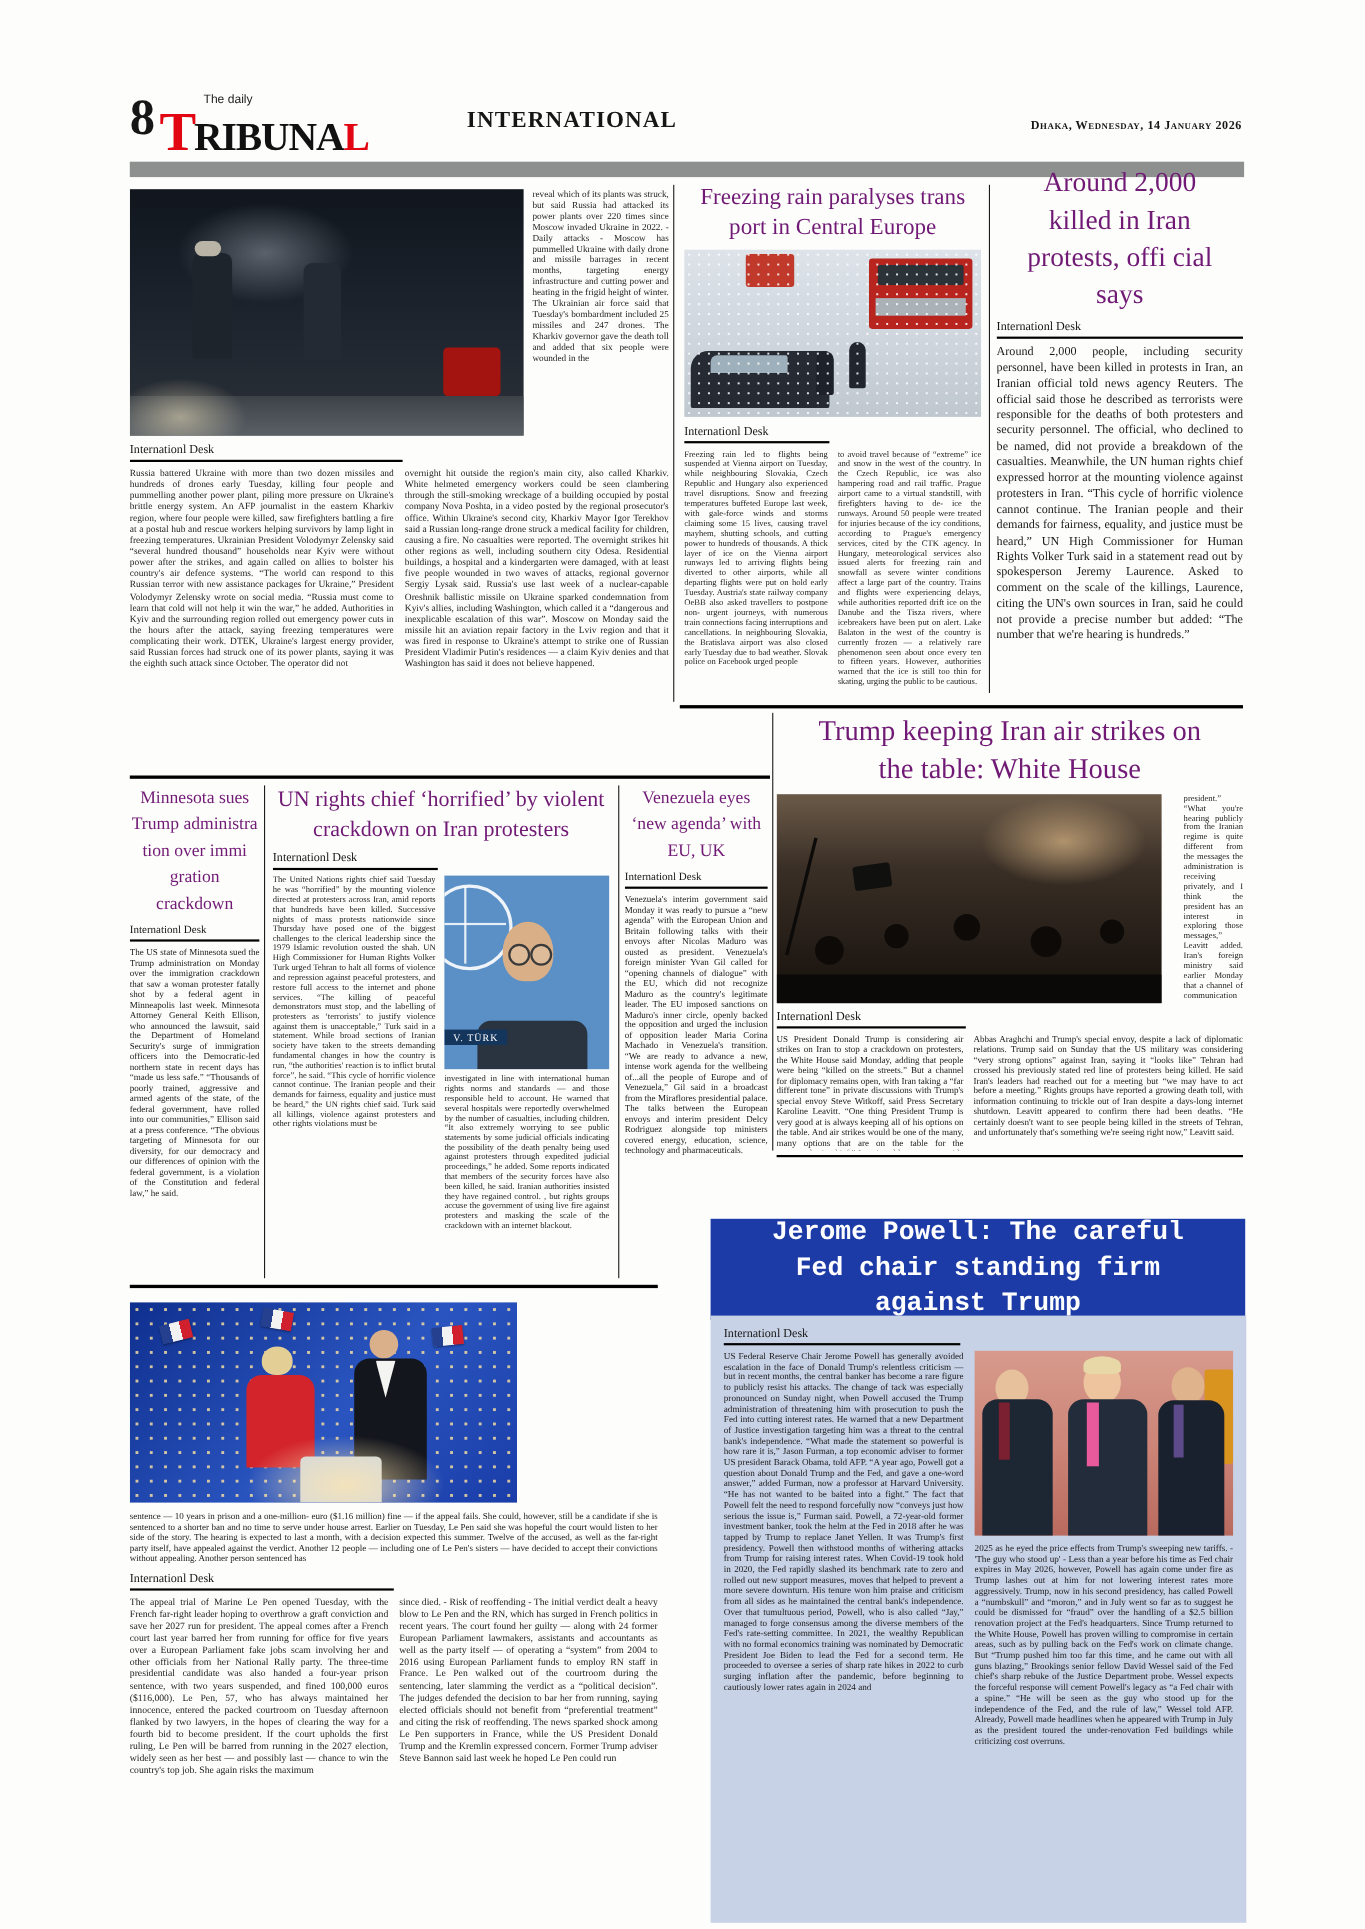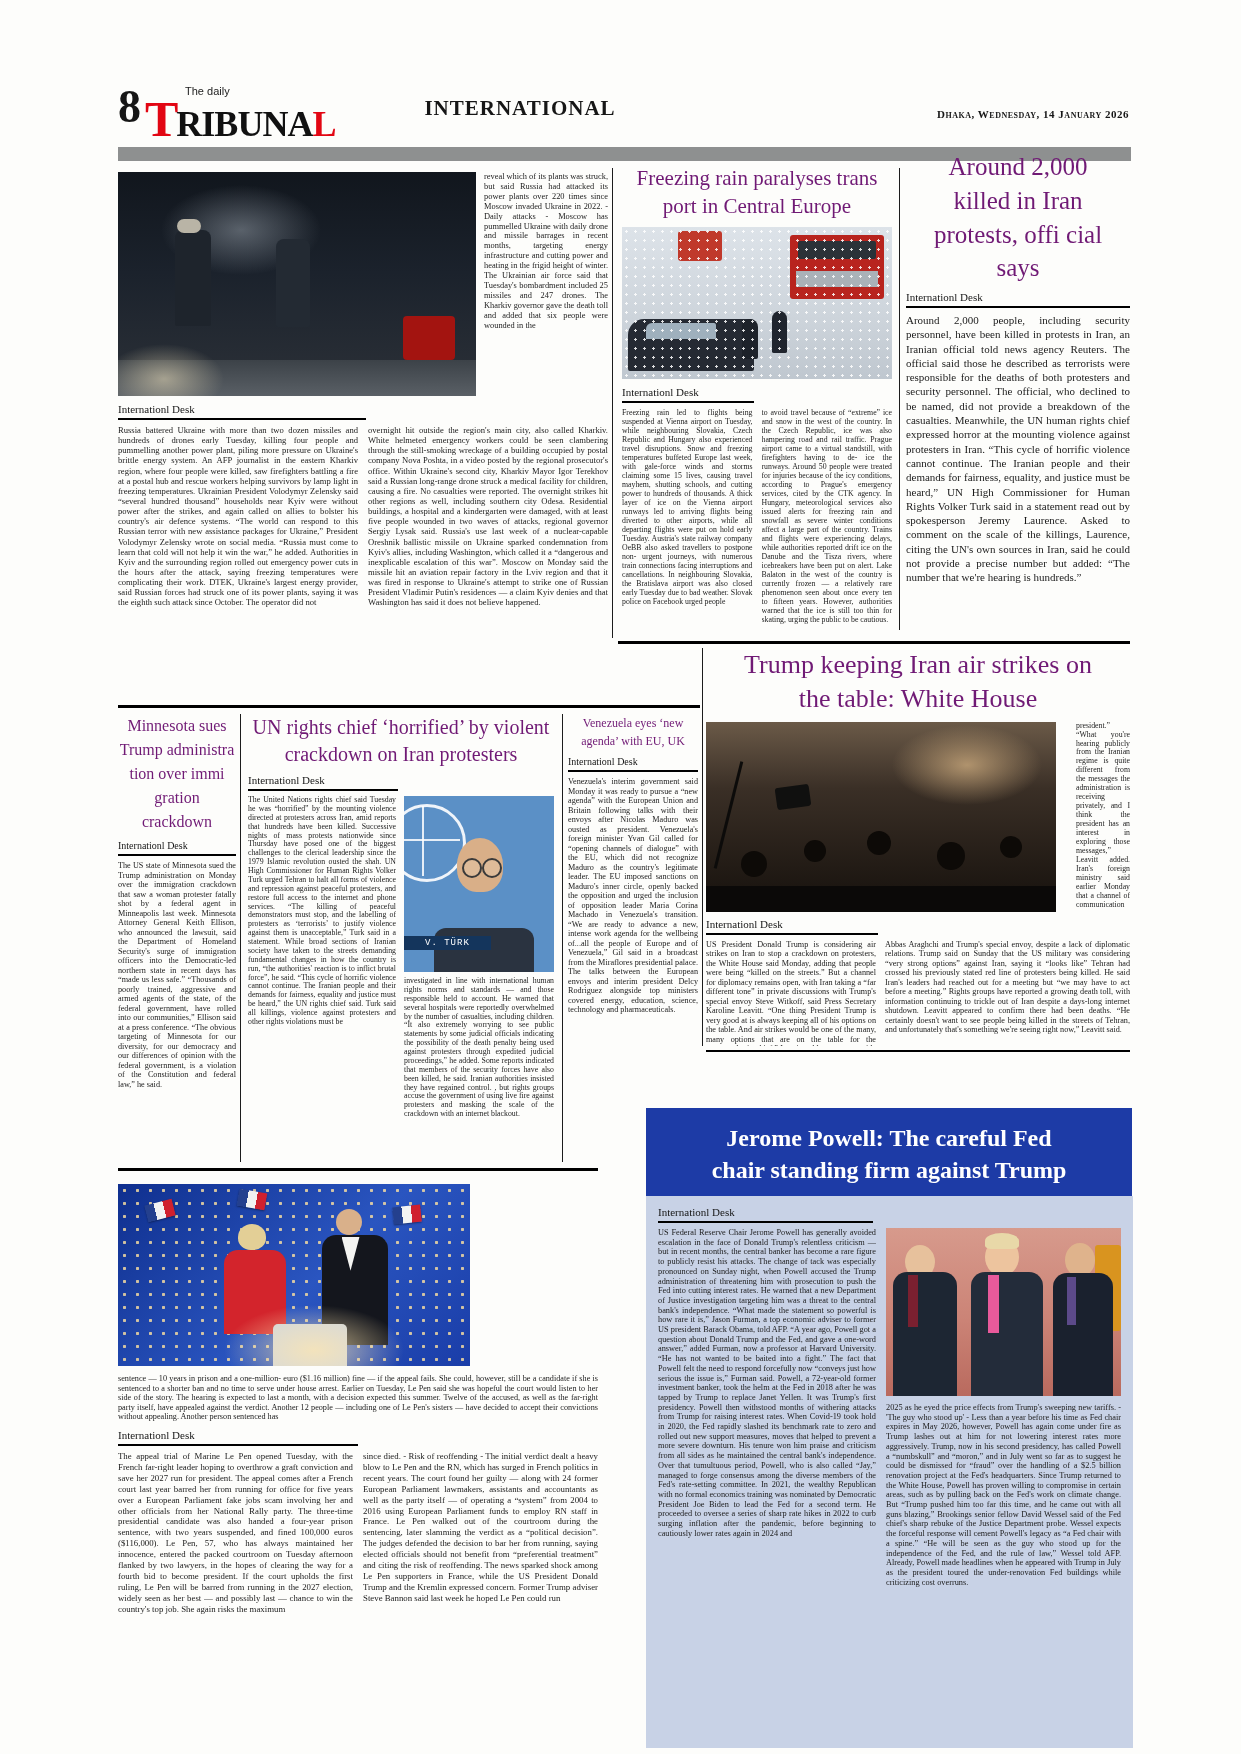--- a/index.html
+++ b/index.html
@@ -35,22 +35,22 @@
   .snowdots{position:absolute;inset:0;background-image:radial-gradient(#ffffff 1.2px,transparent 1.3px);background-size:9px 9px;opacity:.85;}
   .scene-un{background:#5b90c6;}
   .emblem{position:absolute;border:3px solid rgba(255,255,255,.9);border-radius:50%;}
   .scene-crowd{background:linear-gradient(180deg,#6b5a48 0%,#3a2f26 35%,#15100c 100%);}
   .head{position:absolute;border-radius:50%;background:#0d0a07;}
   .scene-rally{background:linear-gradient(135deg,#0f2f8e 0%,#2a55c0 55%,#1a3da8 100%);}
   .sparkles{position:absolute;inset:0;background-image:radial-gradient(#ffe3a0 1.4px,transparent 1.5px);background-size:13px 13px;opacity:.8;}
   .flag-fr{position:absolute;width:28px;height:17px;background:linear-gradient(90deg,#24408e 0 33%,#f2f2f2 33% 66%,#d0202e 66% 100%);box-shadow:0 1px 2px rgba(0,0,0,.4);}
   .scene-wall{background:linear-gradient(180deg,#d79a8c 0%,#cb8376 55%,#b96a5e 100%);}
   .suit{position:absolute;border-radius:14px 14px 0 0;}
-  .nameplate{position:absolute;background:#14355c;color:#fff;font-size:9px;font-family:Liberation Mono, monospace;
-             padding:2px 21px;letter-spacing:1px;}
+  .nameplate{position:absolute;background:#14355c;color:#fff;font-size:9px;font-family:Liberation Serif, serif;
+             padding:2px 8px;letter-spacing:1px;}
   .banner{background:#1d3ba6;color:#fff;text-align:center;font-weight:700;}
 </style>
 </head>
 <body>
 
 <div class="page">
 
   <div class="abs hdr" style="left:118px;top:84px;width:1012px;height:60px;">
     <div class="pagenum">8</div>
     <div class="masthead">
@@ -139,21 +139,21 @@
           <div class="abs" style="left:78px;top:62px;width:16px;height:16px;border:2px solid #3a3a3a;border-radius:50%;background:rgba(255,255,255,.15);"></div>
           <div class="abs" style="left:30px;bottom:0;width:100px;height:44px;background:#2a3340;border-radius:12px 12px 0 0;"></div>
           <div class="nameplate" style="left:0;bottom:22px;">V. TÜRK</div>
         </div>
         <div class="body-txt ovh" style="font-size:7.8px;line-height:1.14;margin-top:5px;height:140px;">investigated in line with international human rights norms and standards — and those responsible held to account. He warned that several hospitals were reportedly overwhelmed by the number of casualties, including children. “It also extremely worrying to see public statements by some judicial officials indicating the possibility of the death penalty being used against protesters through expedited judicial proceedings,” he added. Some reports indicated that members of the security forces have also been killed, he said. Iranian authorities insisted they have regained control. , but rights groups accuse the government of using live fire against protesters and masking the scale of the crackdown with an internet blackout.</div>
       </div>
     </div>
   </div>
 
   <div class="abs ovh" style="left:568px;top:714px;width:130px;height:420px;">
-    <div class="hl" style="font-size:12px;line-height:1.5;">Venezuela eyes ‘new agenda’ with EU, UK</div>
+    <div class="hl" style="font-size:16px;line-height:1.5;">Venezuela eyes ‘new agenda’ with EU, UK</div>
     <div class="desk" style="width:100%;margin-top:6px;font-size:10px;">Internationl Desk</div>
     <div class="body-txt ovh" style="font-size:8.2px;line-height:1.16;margin-top:5px;height:318px;">Venezuela's interim government said Monday it was ready to pursue a “new agenda” with the European Union and Britain following talks with their envoys after Nicolas Maduro was ousted as president. Venezuela's foreign minister Yvan Gil called for “opening channels of dialogue” with the EU, which did not recognize Maduro as the country's legitimate leader. The EU imposed sanctions on Maduro's inner circle, openly backed the opposition and urged the inclusion of opposition leader Maria Corina Machado in Venezuela's transition. “We are ready to advance a new, intense work agenda for the wellbeing of...all the people of Europe and of Venezuela,” Gil said in a broadcast from the Miraflores presidential palace. The talks between the European envoys and interim president Delcy Rodriguez alongside top ministers covered energy, education, science, technology and pharmaceuticals.</div>
   </div>
 
   <div class="abs ovh" style="left:706px;top:648px;width:424px;height:398px;">
     <div class="hl" style="font-size:26px;line-height:1.3;max-width:352px;margin:0 auto;">Trump keeping Iran air strikes on the table: White House</div>
     <div class="cols" style="gap:20px;margin-top:6px;">
       <div class="photo scene-crowd" style="width:350px;height:190px;">
         <div class="glow" style="right:4%;top:2%;width:150px;height:80px;background:radial-gradient(closest-side,rgba(201,168,124,.8),transparent);"></div>
         <div class="head" style="left:10%;bottom:18%;width:26px;height:26px;"></div>
@@ -191,21 +191,21 @@
       </div>
       <div class="body-txt ovh" style="flex:1;font-size:8.2px;line-height:1.17;height:188px;">sentence — 10 years in prison and a one-million- euro ($1.16 million) fine — if the appeal fails. She could, however, still be a candidate if she is sentenced to a shorter ban and no time to serve under house arrest. Earlier on Tuesday, Le Pen said she was hopeful the court would listen to her side of the story. The hearing is expected to last a month, with a decision expected this summer. Twelve of the accused, as well as the far-right party itself, have appealed against the verdict. Another 12 people — including one of Le Pen's sisters — have decided to accept their convictions without appealing. Another person sentenced has</div>
     </div>
     <div class="desk" style="width:240px;margin-top:7px;">Internationl Desk</div>
     <div class="cols" style="gap:10px;margin-top:5px;">
       <div class="body-txt ovh" style="flex:1;font-size:8.8px;line-height:1.24;height:268px;">The appeal trial of Marine Le Pen opened Tuesday, with the French far-right leader hoping to overthrow a graft conviction and save her 2027 run for president. The appeal comes after a French court last year barred her from running for office for five years over a European Parliament fake jobs scam involving her and other officials from her National Rally party. The three-time presidential candidate was also handed a four-year prison sentence, with two years suspended, and fined 100,000 euros ($116,000). Le Pen, 57, who has always maintained her innocence, entered the packed courtroom on Tuesday afternoon flanked by two lawyers, in the hopes of clearing the way for a fourth bid to become president. If the court upholds the first ruling, Le Pen will be barred from running in the 2027 election, widely seen as her best — and possibly last — chance to win the country's top job. She again risks the maximum</div>
       <div class="body-txt ovh" style="flex:1;font-size:8.8px;line-height:1.24;height:268px;">since died. - Risk of reoffending - The initial verdict dealt a heavy blow to Le Pen and the RN, which has surged in French politics in recent years. The court found her guilty — along with 24 former European Parliament lawmakers, assistants and accountants as well as the party itself — of operating a “system” from 2004 to 2016 using European Parliament funds to employ RN staff in France. Le Pen walked out of the courtroom during the sentencing, later slamming the verdict as a “political decision”. The judges defended the decision to bar her from running, saying elected officials should not benefit from “preferential treatment” and citing the risk of reoffending. The news sparked shock among Le Pen supporters in France, while the US President Donald Trump and the Kremlin expressed concern. Former Trump adviser Steve Bannon said last week he hoped Le Pen could run</div>
     </div>
   </div>
 
-  <div class="abs banner" style="left:646px;top:1108px;width:486px;height:92px;display:flex;align-items:center;justify-content:center;">
+  <div class="abs banner" style="left:646px;top:1108px;width:486px;height:92px;display:flex;align-items:center;justify-content:center;font-family:Liberation Mono, monospace;">
     <div style="font-size:24px;line-height:1.35;max-width:380px;">Jerome Powell: The careful Fed chair standing firm against Trump</div>
   </div>
   <div class="abs ovh" style="left:646px;top:1196px;width:487px;height:552px;background:#c8d2e6;padding:10px 12px;box-sizing:border-box;">
     <div class="desk" style="width:215px;">Internationl Desk</div>
     <div class="cols" style="gap:10px;margin-top:5px;">
       <div class="body-txt ovh" style="width:218px;font-size:8.3px;line-height:1.17;height:510px;">US Federal Reserve Chair Jerome Powell has generally avoided escalation in the face of Donald Trump's relentless criticism — but in recent months, the central banker has become a rare figure to publicly resist his attacks. The change of tack was especially pronounced on Sunday night, when Powell accused the Trump administration of threatening him with prosecution to push the Fed into cutting interest rates. He warned that a new Department of Justice investigation targeting him was a threat to the central bank's independence. “What made the statement so powerful is how rare it is,” Jason Furman, a top economic adviser to former US president Barack Obama, told AFP.  “A year ago, Powell got a question about Donald Trump and the Fed, and gave a one-word answer,” added Furman, now a professor at Harvard University. “He has not wanted to be baited into a fight.” The fact that Powell felt the need to respond forcefully now “conveys just how serious the issue is,” Furman said. Powell, a 72-year-old former investment banker, took the helm at the Fed in 2018 after he was tapped by Trump to replace Janet Yellen. It was Trump's first presidency. Powell then withstood months of withering attacks from Trump for raising interest rates. When Covid-19 took hold in 2020, the Fed rapidly slashed its benchmark rate to zero and rolled out new support measures, moves that helped to prevent a more severe downturn. His tenure won him praise and criticism from all sides as he maintained the central bank's independence. Over that tumultuous period, Powell, who is also called “Jay,” managed to forge consensus among the diverse members of the Fed's rate-setting committee. In 2021, the wealthy Republican with no formal economics training was nominated by Democratic President Joe Biden to lead the Fed for a second term. He proceeded to oversee a series of sharp rate hikes in 2022 to curb surging inflation after the pandemic, before beginning to cautiously lower rates again in 2024 and</div>
       <div style="flex:1;">
         <div class="photo scene-wall" style="width:100%;height:168px;">
           <div class="abs" style="right:0;top:10%;width:26px;height:86px;background:#d9941f;border-radius:3px;"></div>
           <div class="abs" style="left:8%;top:10%;width:30px;height:34px;background:#e7c19c;border-radius:50%;"></div>

